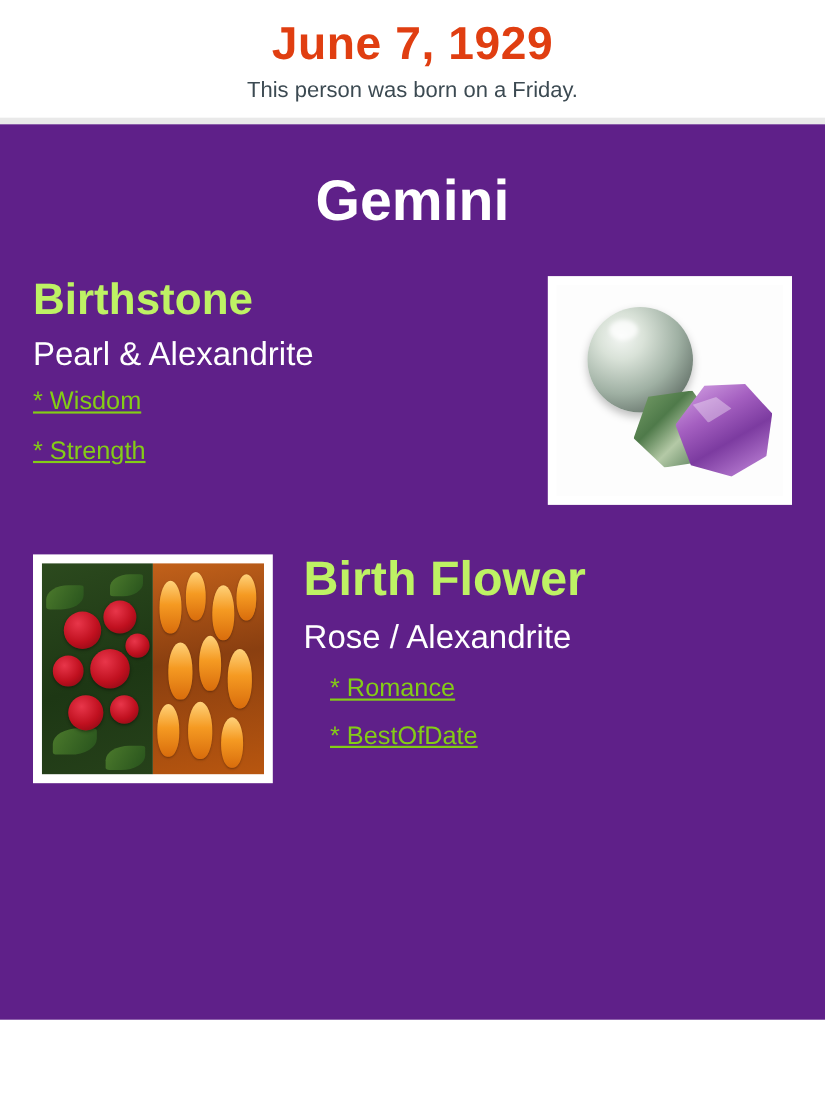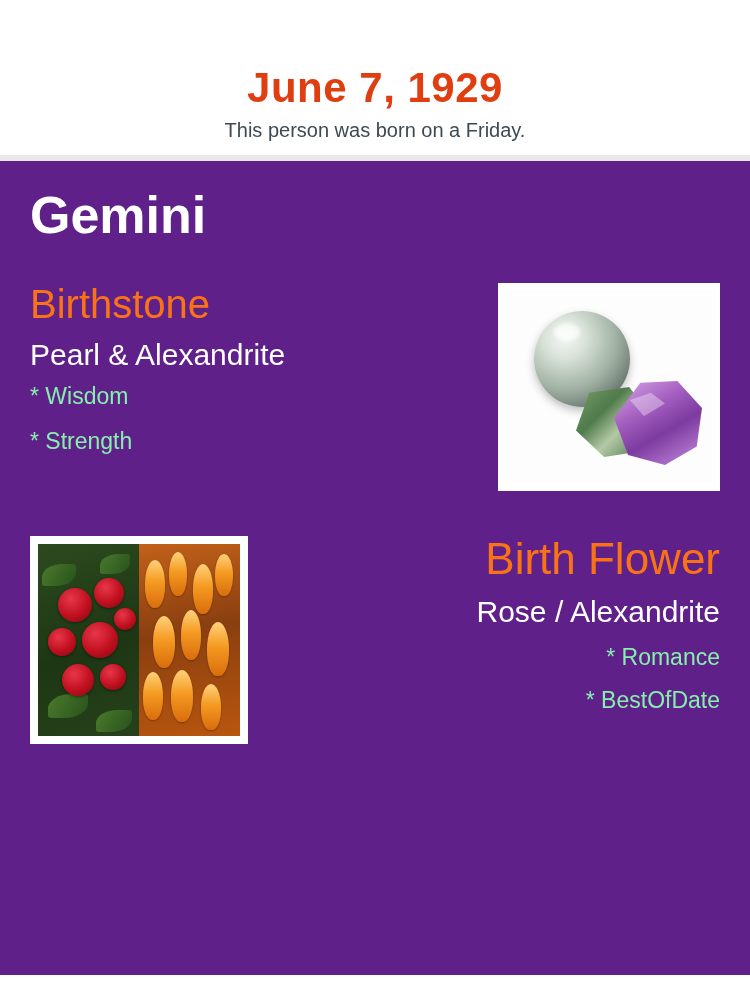--- a/index.html
+++ b/index.html
@@ -20,21 +20,20 @@
     background: #ffffff;
     box-sizing: border-box;
   }
 
   
   .header {
     background: #ffffff;
     padding: 18px 20px 14px 20px;
     text-align: center;
     box-sizing: border-box;
-    margin-top: 48px;
   }
   .header-date {
     color: #e03e11;
     font-size: 42px;
     font-weight: bold;
     line-height: 1.05;
     letter-spacing: 0.5px;
   }
   .header-sub {
     color: #333333;
@@ -60,57 +59,59 @@
     padding: 28px 30px 30px 30px;
     box-sizing: border-box;
     height: 814px;
     position: relative;
   }
   .sign-title {
     color: #ffffff;
     font-size: 52px;
     font-weight: bold;
     line-height: 1.0;
-    margin: 0 0 14px 0;
+    margin: 16px 0 14px 0;
+    text-align: center;
   }
   .sign-desc {
     color: #ffffff;
     font-size: 31px;
     line-height: 1.42;
     margin: 0;
     max-width: 660px;
   }
 
   
   .stone-section {
     margin-top: 42px;
     position: relative;
     min-height: 215px;
   }
   .stone-text {
     width: 440px;
   }
   .block-title {
-    color: #f97316;
+    color: #bef264;
     font-size: 40px;
-    font-weight: normal;
+    font-weight: bold;
     line-height: 1.05;
     margin: 0 0 6px 0;
   }
   .block-sub {
     color: #ffffff;
     font-size: 30px;
     line-height: 1.15;
     margin: 13px 0 12px 0;
   }
   .trait {
-    color: #86efac;
+    color: #84cc16;
     font-size: 23px;
     line-height: 1.0;
     margin: 0 0 22px 0;
+    text-decoration: underline;
   }
 
   .photo-frame {
     background: #ffffff;
     padding: 8px;
     box-sizing: border-box;
     position: absolute;
   }
   .stone-photo {
     right: 0;
@@ -221,21 +222,21 @@
     overflow: hidden;
   }
   .tube {
     position: absolute;
     border-radius: 50% 50% 45% 45%;
     background: linear-gradient(180deg, #ffd27a 0%, #f59a22 45%, #d96d0c 100%);
     box-shadow: 0 1px 2px rgba(0,0,0,0.3);
   }
   .flower-text {
     margin-left: 246px;
-    text-align: right;
+    text-align: left;
   }
   .flower-text .block-title {
     font-size: 44px;
     margin-bottom: 4px;
   }
   .flower-text .block-sub {
     font-size: 30px;
     margin-bottom: 16px;
   }
   .flower-text .trait {

